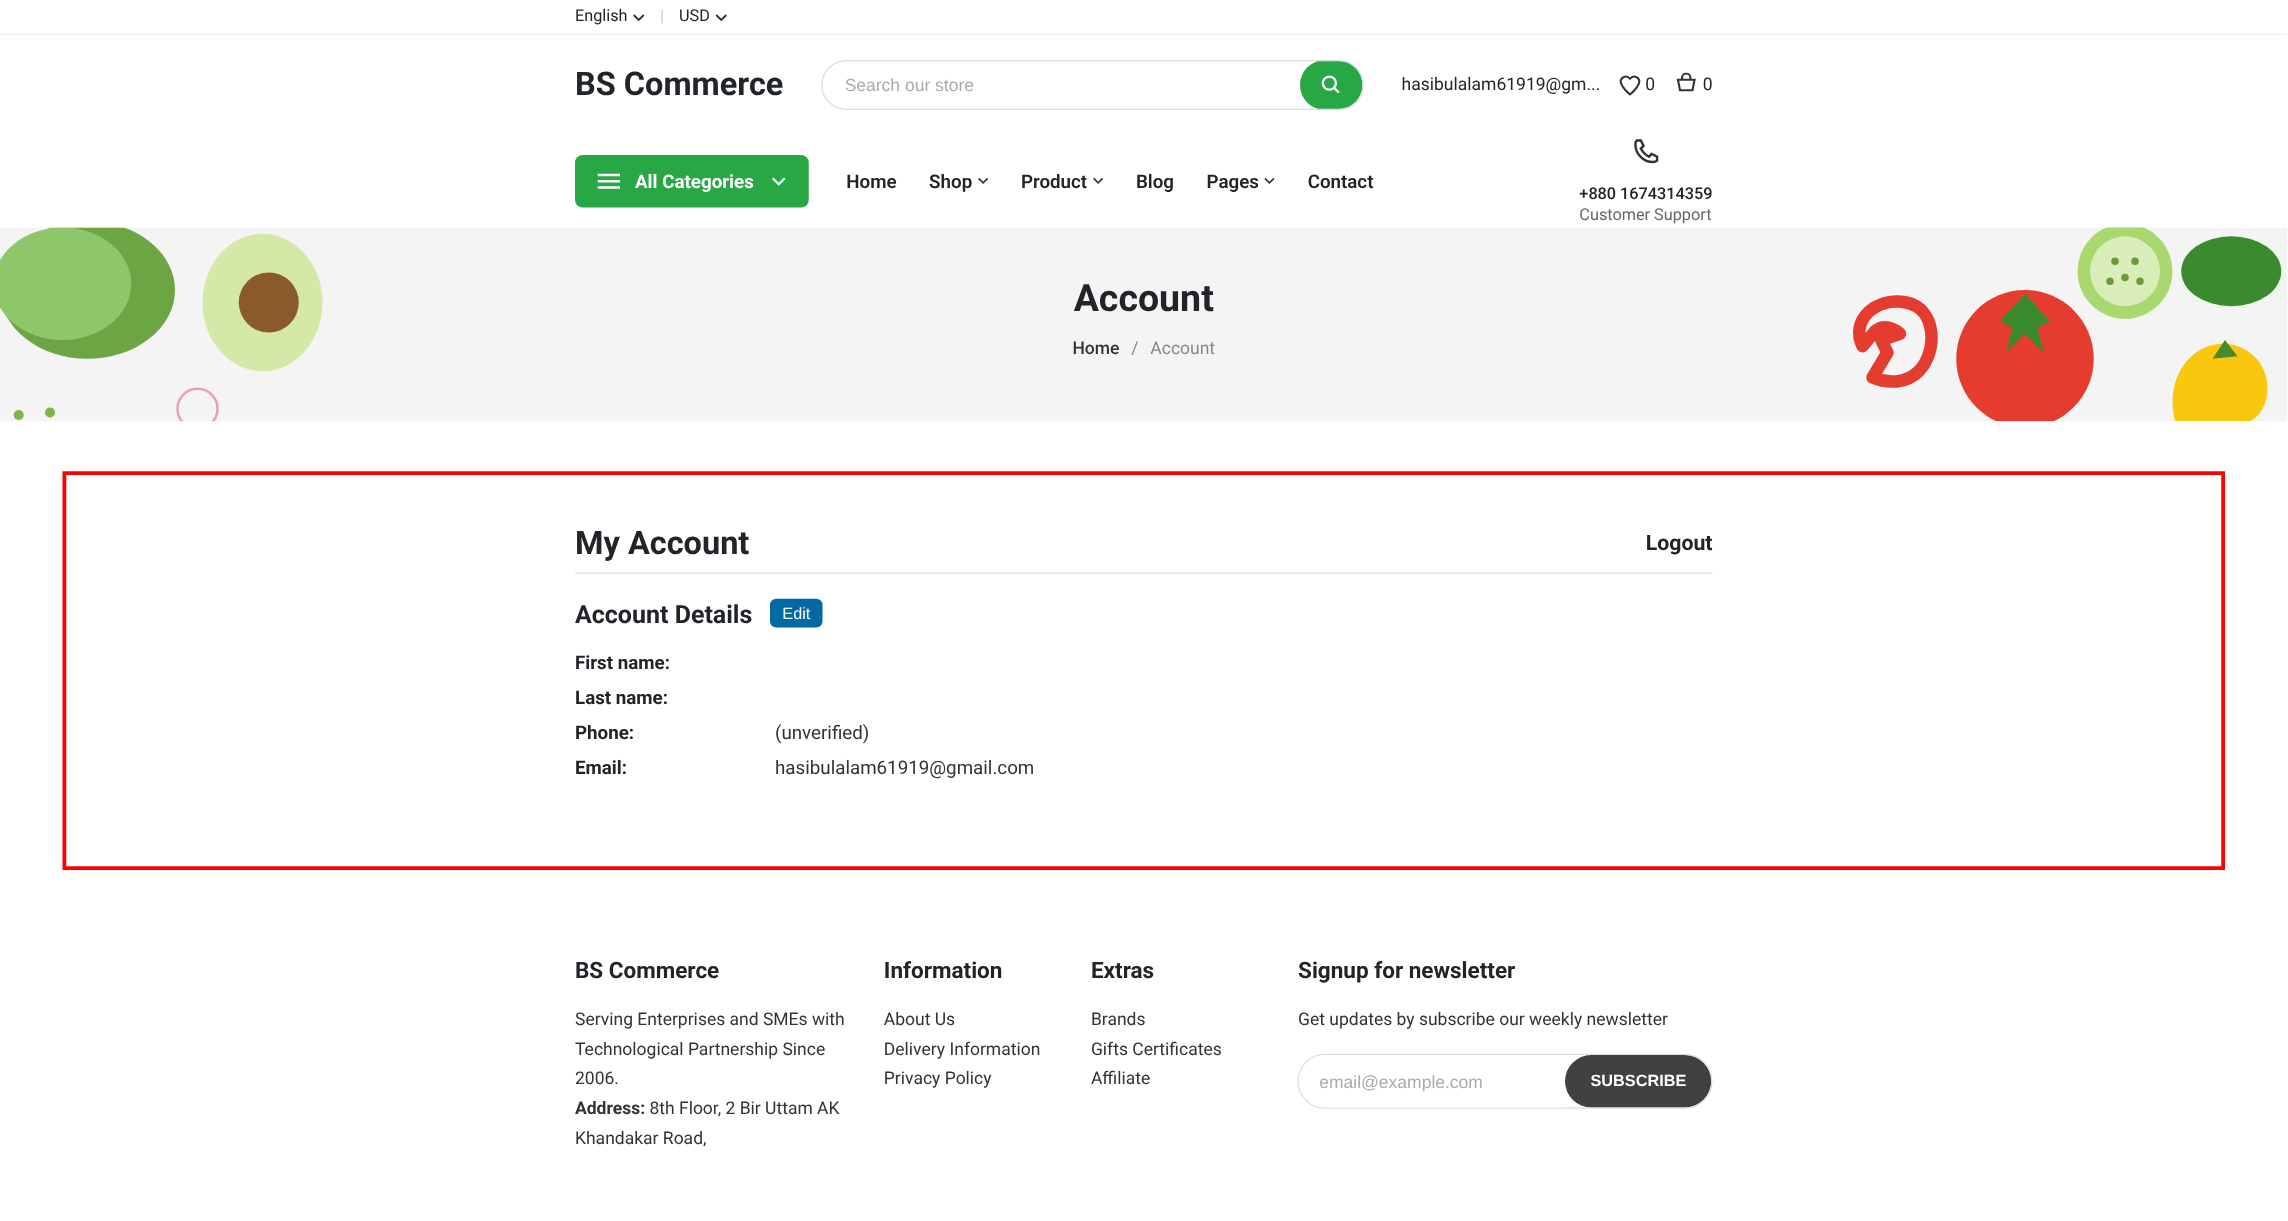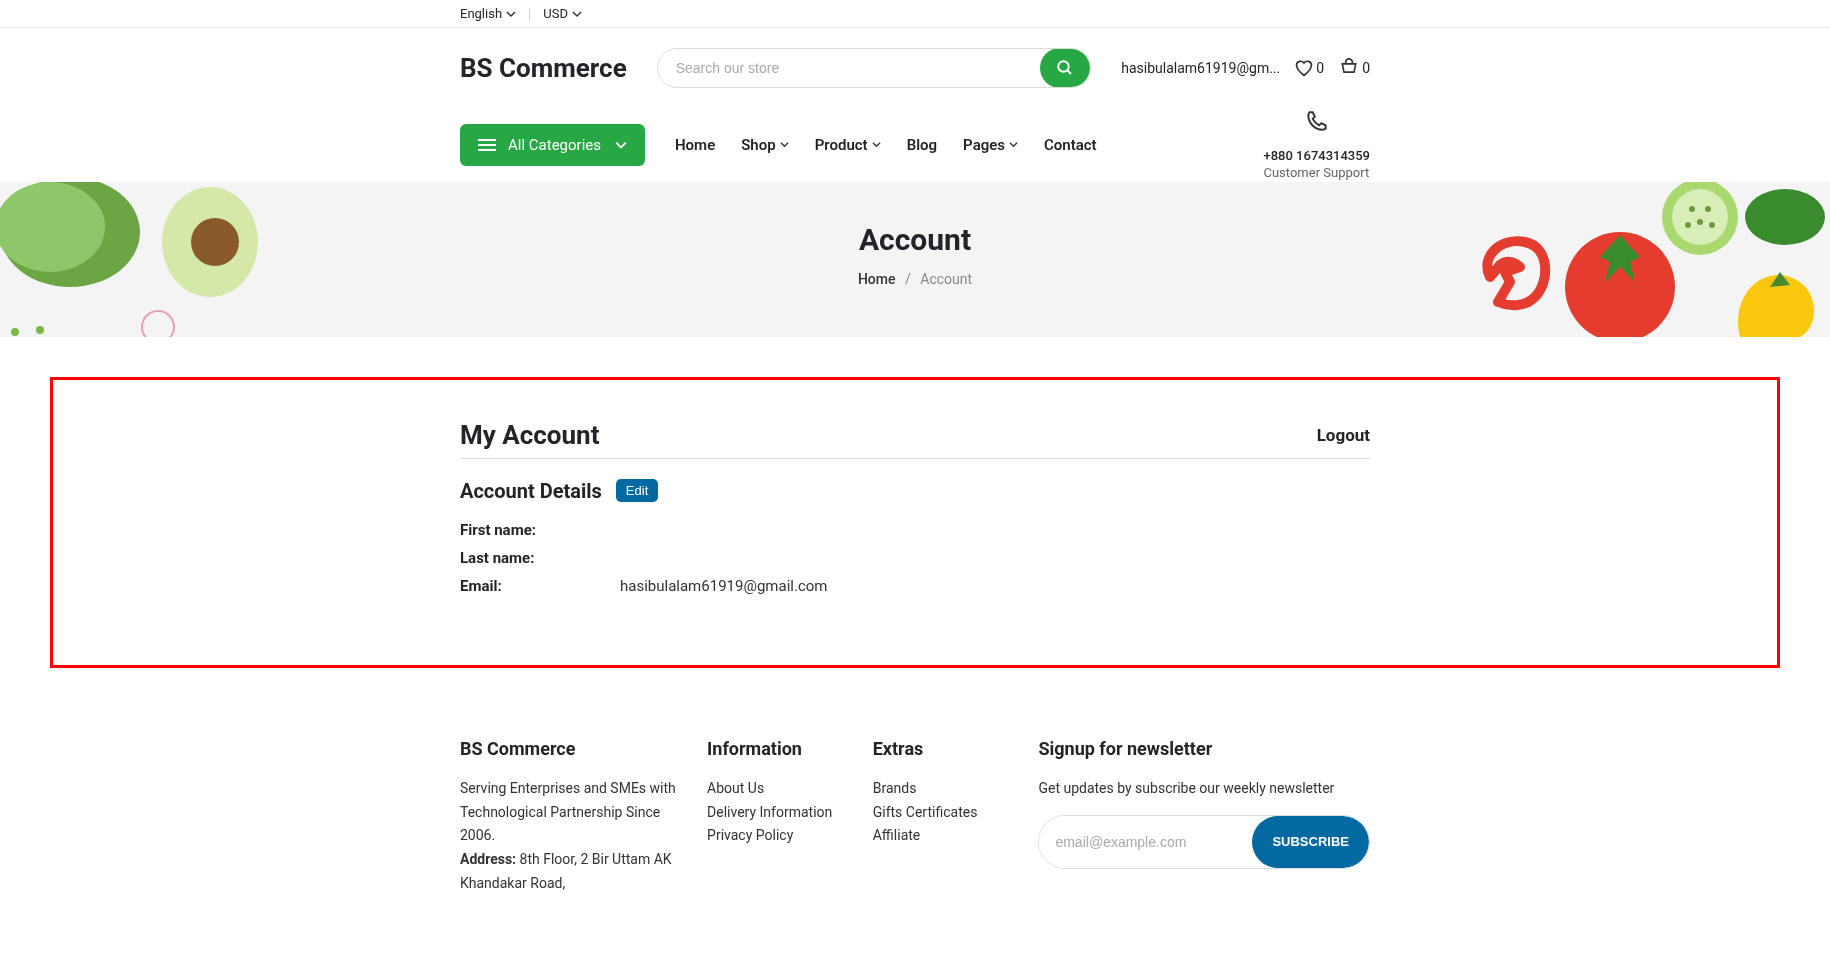--- a/index.html
+++ b/index.html
@@ -18,21 +18,21 @@
 .logo { font-size: 26px; font-weight: 700; white-space: nowrap; }
 .search-wrap { flex: 1; display: flex; align-items: center; border: 1px solid #ddd; border-radius: 999px; overflow: hidden; height: 40px; }
 .search-input { flex: 1; border: none; outline: none; padding: 0 18px; font-size: 14px; background: transparent; }
 .search-input::placeholder { color: #aaa; }
 .search-btn { background: #28a745; border: none; height: 40px; width: 50px; display: flex; align-items: center; justify-content: center; cursor: pointer; border-radius: 999px; }
 .header-right { display: flex; align-items: center; gap: 14px; font-size: 14px; }
 .icon-badge { display: flex; align-items: center; gap: 2px; cursor: pointer; }
 
 
 .navbar { display: flex; align-items: center; gap: 30px; padding-bottom: 0px; }
-.all-cats { background: #28a745; color: #fff; border-radius: 6px; padding: 12px 18px; display: flex; align-items: center; gap: 14px; font-weight: 400; font-size: 15px; cursor: pointer; min-width: 184px; justify-content: flex-end; }
+.all-cats { background: #28a745; color: #fff; border-radius: 6px; padding: 12px 18px; display: flex; align-items: center; gap: 14px; font-weight: 700; font-size: 15px; cursor: pointer; min-width: 184px; justify-content: flex-end; }
 .all-cats-left { display: flex; align-items: center; gap: 12px; }
 .nav-links { display: flex; gap: 26px; font-size: 15px; font-weight: 600; }
 .nav-link { cursor: pointer; display: flex; align-items: center; gap: 4px; }
 .support { margin-left: auto; display: flex; align-items: center; gap: 14px; flex-direction: column; }
 .support-text { font-size: 13px; line-height: 1.3; }
 
 
 .banner { background: #f4f4f4; position: relative; overflow: hidden; padding: 40px 0 50px; text-align: center; }
 .banner-decor-left { position: absolute; left: 0; top: 0; width: 280px; height: 180px; }
 .banner-decor-right { position: absolute; right: 0; bottom: 0; width: 380px; height: 180px; }
@@ -53,24 +53,24 @@
 .detail-label { font-weight: 700; width: 160px; }
 .detail-value { color: #333; }
 
 
 .footer { padding: 40px 0; }
 .footer-inner { display: grid; grid-template-columns: 1.6fr 1fr 1fr 1.6fr; gap: 30px; }
 .footer h4 { font-size: 18px; font-weight: 700; margin-bottom: 18px; }
 .footer p, .footer li, .footer a { font-size: 14px; color: #333; line-height: 1.7; }
 .footer ul { list-style: none; }
 .footer a { text-decoration: none; cursor: pointer; }
-.newsletter { display: flex; border: 1px solid #ddd; border-radius: 999px; overflow: hidden; height: 54px; margin-top: 14px; }
+.newsletter { display: flex; border: 1px solid #ddd; border-radius: 999px; overflow: hidden; height: 44px; margin-top: 14px; }
 .newsletter input { flex: 1; border: none; outline: none; padding: 0 16px; font-size: 14px; }
 .newsletter input::placeholder { color: #aaa; }
-.newsletter button { background: #0369a1; color: #fff; border: none; padding: 0 20px; font-size: 13px; font-weight: 600; cursor: pointer; border-radius: 999px; }
+.newsletter button { background: #404040; color: #fff; border: none; padding: 0 20px; font-size: 13px; font-weight: 600; cursor: pointer; border-radius: 999px; }
 
 svg { display: block; }
 </style>
 </head>
 <body>
 
 <div class="topbar">
   <div class="container topbar-inner">
     <div class="topbar-item">
       <span>English</span>
@@ -242,20 +242,24 @@
     </div>
     <div class="detail-row">
       <div class="detail-label">First name:</div>
       <div class="detail-value"></div>
     </div>
     <div class="detail-row">
       <div class="detail-label">Last name:</div>
       <div class="detail-value"></div>
     </div>
     <div class="detail-row">
+      <div class="detail-label">Phone:</div>
+      <div class="detail-value">(unverified)</div>
+    </div>
+    <div class="detail-row">
       <div class="detail-label">Email:</div>
       <div class="detail-value">hasibulalam61919@gmail.com</div>
     </div>
   </div>
 </div>
 
 <div class="footer">
   <div class="container footer-inner">
     <div>
       <h4>BS Commerce</h4>

